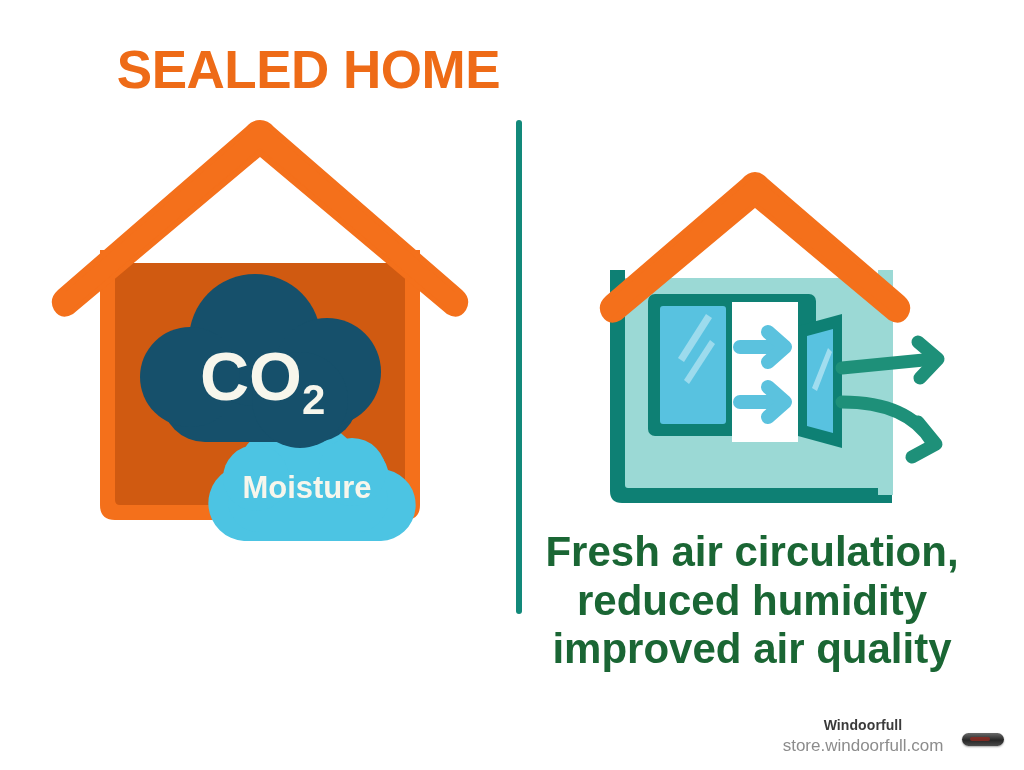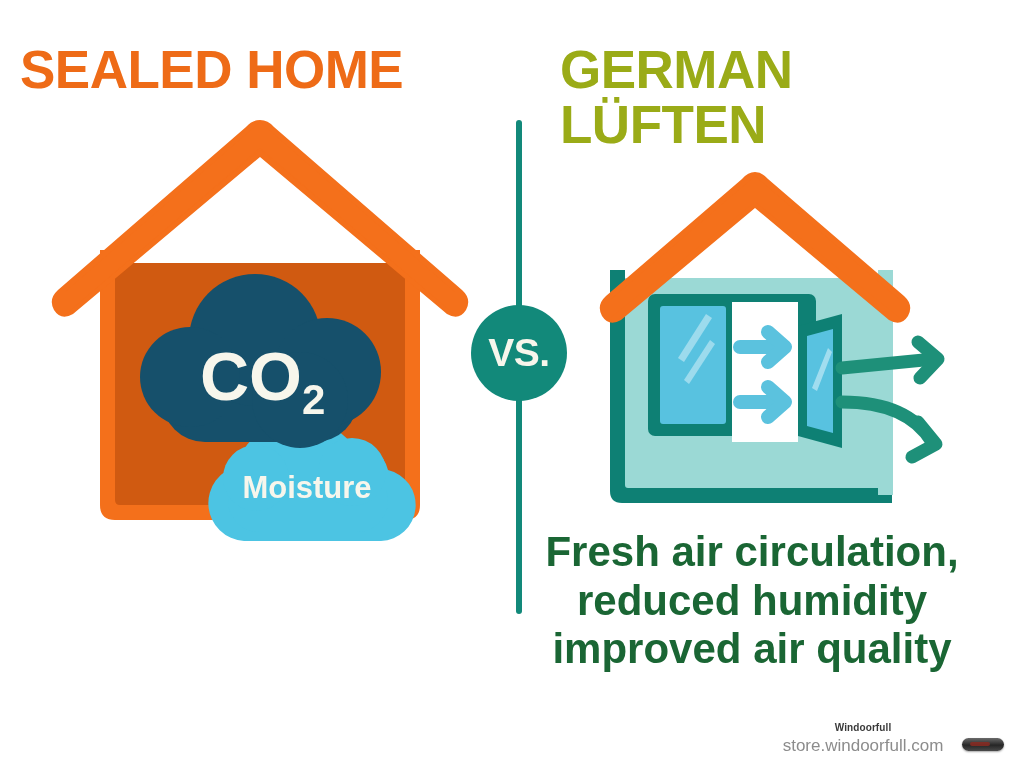--- a/index.html
+++ b/index.html
@@ -15,21 +15,21 @@
     position: relative;
     width: 1024px;
     height: 770px;
     background: #ffffff;
     overflow: hidden;
   }
 
   
   .title {
     position: absolute;
-    text-align: left;
+    text-align: right;
     font-weight: bold;
     letter-spacing: -0.5px;
     line-height: 1.04;
     white-space: pre-line;
   }
   #title-left {
     left: 20px;
     top: 42px;
     width: 480px;
     font-size: 53px;
@@ -116,21 +116,21 @@
 
   
   #footer {
     position: absolute;
     right: 18px;
     bottom: 14px;
     text-align: center;
     width: 240px;
   }
   #footer-brand {
-    font-size: 10px;
+    font-size: 14px;
     font-weight: bold;
     color: #3A3A3A;
     letter-spacing: 0.1px;
     margin-bottom: 3px;
     margin-right: 46px;
   }
   #footer-url {
     font-size: 17px;
     color: #8C8C8C;
     margin-right: 46px;
@@ -157,22 +157,20 @@
     opacity: .85;
   }
 </style>
 </head>
 <body>
 
 <div id="canvas">
 
   <div class="title" id="title-left">SEALED HOME</div>
 
-  <div class="title" id="title-right">GERMAN
-LÜFTEN</div>
 
   <svg class="panel-svg" id="svg-left" width="500" height="440" viewBox="0 0 500 440">
 
     <path d="M105 163 L105 405 Q105 420 120 420 L400 420 Q415 420 415 405 L415 163 Z" fill="#D05A11"></path>
 
     <path d="M100 150 L100 405 Q100 420 115 420 L405 420 Q420 420 420 405 L420 150 L405 150 L405 400 Q405 405 400 405 L120 405 Q115 405 115 400 L115 150 Z" fill="#F4701B"></path>
 
     <path d="M260 20 Q268 20 274 27 L462 190 Q472 199 466 210 Q459 221 447 214 L260 57 L73 214 Q61 221 54 210 Q48 199 58 190 L246 27 Q252 20 260 20 Z" fill="#F4701B"></path>
     <path d="M260 26 L450 190 L450 210 L260 50 L70 210 L70 190 Z" fill="#F4701B"></path>
     <path d="M260 22 L455 192 L455 215 L260 48 L65 215 L65 192 Z" fill="#F4701B"></path>
@@ -238,21 +236,20 @@
 
     <g fill="none" stroke="#1E9079" stroke-width="13" stroke-linecap="round" stroke-linejoin="round">
       <path d="M282 218 L374 209"></path>
       <path d="M358 192 L378 209 L360 228"></path>
       <path d="M282 252 Q348 252 372 292"></path>
       <path d="M358 272 L376 294 L352 307"></path>
     </g>
   </svg>
 
   <div id="divider"></div>
-  <div id="vs-badge">VS.</div>
 
 
   <div class="caption" id="caption-right">Fresh air circulation,
 reduced humidity
 improved air quality</div>
 
   <div id="footer">
     <div id="footer-brand">Windoorfull</div>
     <div id="footer-url">store.windoorfull.com</div>
     <div id="footer-logo"></div>

